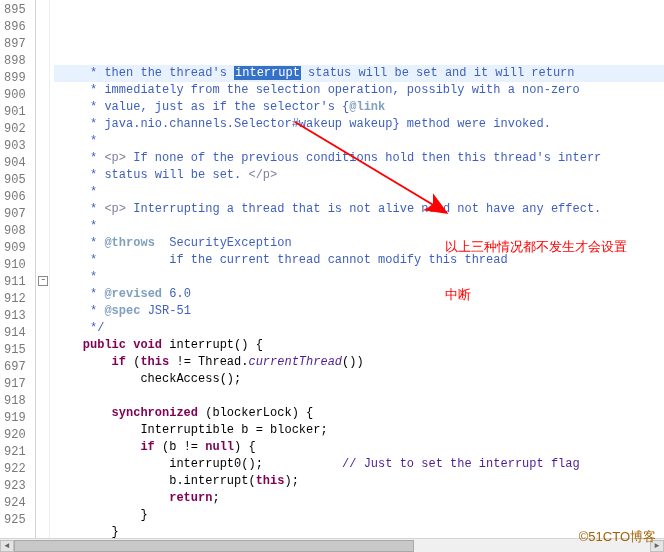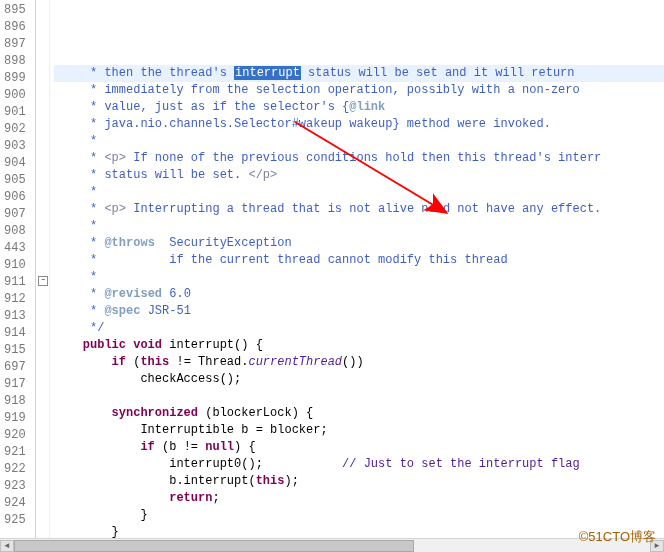--- a/index.html
+++ b/index.html
@@ -148,21 +148,21 @@
       <div class="ln">899</div>
       <div class="ln">900</div>
       <div class="ln">901</div>
       <div class="ln">902</div>
       <div class="ln">903</div>
       <div class="ln">904</div>
       <div class="ln">905</div>
       <div class="ln">906</div>
       <div class="ln">907</div>
       <div class="ln">908</div>
-      <div class="ln">443</div>
+      <div class="ln">909</div>
       <div class="ln">910</div>
       <div class="ln">911</div>
       <div class="ln">912</div>
       <div class="ln">913</div>
       <div class="ln">914</div>
       <div class="ln">915</div>
       <div class="ln">697</div>
       <div class="ln">917</div>
       <div class="ln">918</div>
       <div class="ln">919</div>
@@ -212,20 +212,24 @@
 
     <div class="row current-line"><span class="c-comment">     * </span><span class="c-comment">then the thread's </span><span class="hl-sel">interrupt</span><span class="c-comment"> status will be set and it will return</span></div><div class="row"><span class="c-comment">     * immediately from the selection operation, possibly with a non-zero</span></div><div class="row"><span class="c-comment">     * value, just as if the selector's {</span><span class="c-doctag">@link</span></div><div class="row"><span class="c-comment">     * java.nio.channels.Selector#wakeup wakeup} method were invoked.</span></div><div class="row"><span class="c-comment">     *</span></div><div class="row"><span class="c-comment">     * </span><span class="c-tag">&lt;p&gt;</span><span class="c-comment"> If none of the previous conditions hold then this thread's interr</span></div><div class="row"><span class="c-comment">     * status will be set. </span><span class="c-tag">&lt;/p&gt;</span></div><div class="row"><span class="c-comment">     *</span></div><div class="row"><span class="c-comment">     * </span><span class="c-tag">&lt;p&gt;</span><span class="c-comment"> Interrupting a thread that is not alive need not have any effect.</span></div><div class="row"><span class="c-comment">     *</span></div><div class="row"><span class="c-comment">     * </span><span class="c-doctag">@throws</span><span class="c-comment">  SecurityException</span></div><div class="row"><span class="c-comment">     *          if the current thread cannot modify this thread</span></div><div class="row"><span class="c-comment">     *</span></div><div class="row"><span class="c-comment">     * </span><span class="c-doctag">@revised</span><span class="c-comment"> 6.0</span></div><div class="row"><span class="c-comment">     * </span><span class="c-doctag">@spec</span><span class="c-comment"> JSR-51</span></div><div class="row"><span class="c-comment">     */</span></div><div class="row"><span class="c-plain">    </span><span class="c-kw">public void</span><span class="c-plain"> interrupt() {</span></div><div class="row"><span class="c-plain">        </span><span class="c-kw">if</span><span class="c-plain"> (</span><span class="c-kw">this</span><span class="c-plain"> != Thread.</span><span class="c-static">currentThread</span><span class="c-plain">())</span></div><div class="row"><span class="c-plain">            checkAccess();</span></div><div class="row"><span class="c-plain"></span></div><div class="row"><span class="c-plain">        </span><span class="c-kw">synchronized</span><span class="c-plain"> (blockerLock) {</span></div><div class="row"><span class="c-plain">            Interruptible b = blocker;</span></div><div class="row"><span class="c-plain">            </span><span class="c-kw">if</span><span class="c-plain"> (b != </span><span class="c-kw">null</span><span class="c-plain">) {</span></div><div class="row"><span class="c-plain">                interrupt0();           </span><span class="c-lcomment">// Just to set the interrupt flag</span></div><div class="row"><span class="c-plain">                b.interrupt(</span><span class="c-kw">this</span><span class="c-plain">);</span></div><div class="row"><span class="c-plain">                </span><span class="c-kw">return</span><span class="c-plain">;</span></div><div class="row"><span class="c-plain">            }</span></div><div class="row"><span class="c-plain">        }</span></div><div class="row"><span class="c-plain">        interrupt0();</span></div><div class="row"><span class="c-plain">    }</span></div><svg class="arrow-svg" id="arrow" width="664" height="552" style="left:0;top:0">
       <defs>
         <marker id="ahead" markerWidth="12" markerHeight="10" refX="10" refY="5" orient="auto">
           <path d="M0,0 L12,5 L0,10 L3,5 Z" fill="#ff0000"></path>
         </marker>
       </defs>
       <line id="arrow-line" stroke="#ff0000" stroke-width="2" marker-end="url(#ahead)" x1="245" y1="110" x2="395" y2="200"></line>
     </svg>
 
+    <div class="annotation" id="annot" style="left: 395px; top: 195px;">
+      <div>以上三种情况都不发生才会设置</div>
+      <div>中断</div>
+    </div>
 
   </div>
 
   <div class="hscroll">
     <div class="btn">◄</div>
     <div class="track">
       <div class="thumb"></div>
     </div>
     <div class="btn">►</div>
   </div>

